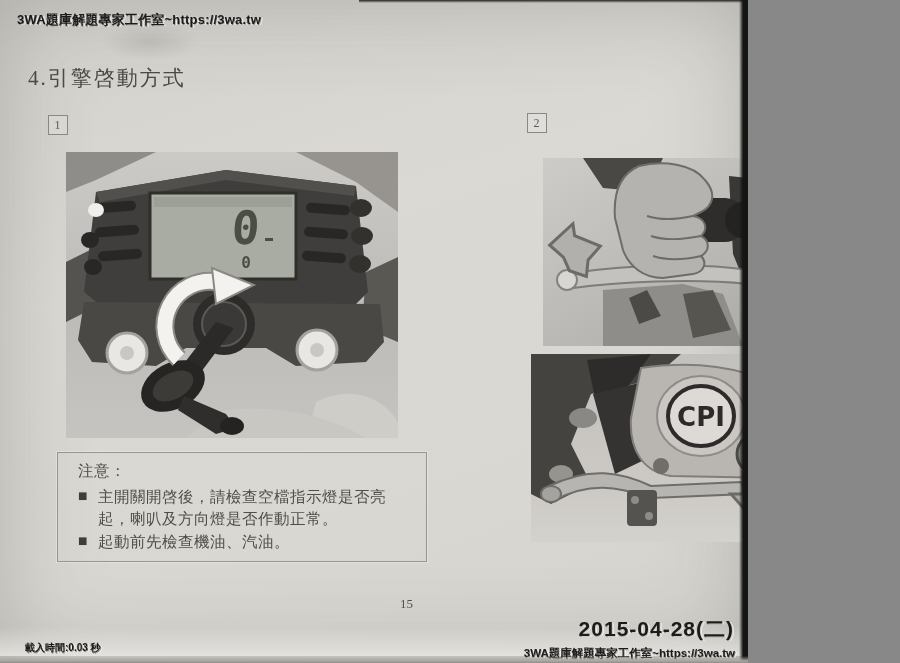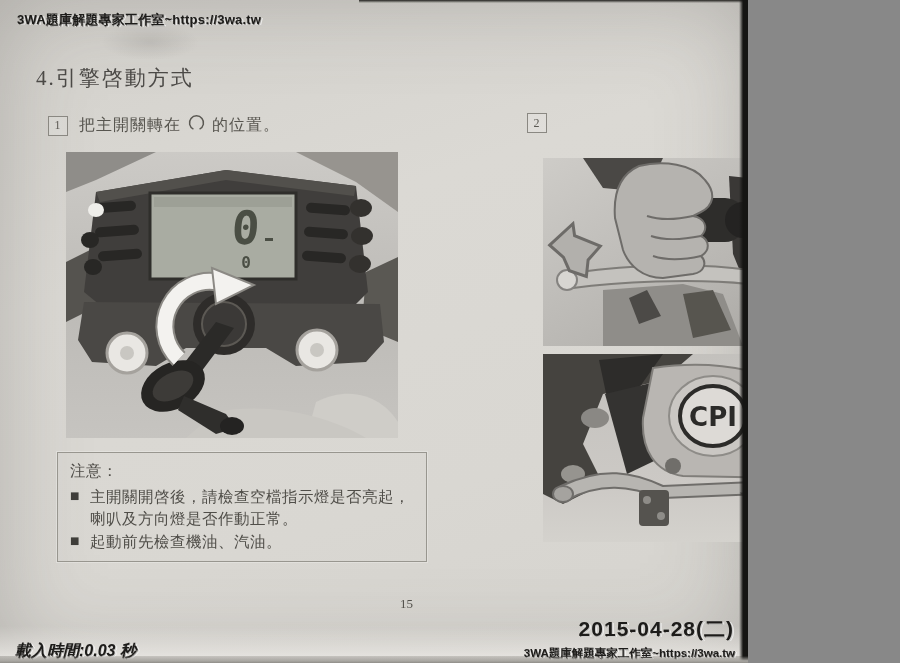--- a/index.html
+++ b/index.html
@@ -18,62 +18,55 @@
   .edge-bottom{left:0;right:0;bottom:0;height:7px;
     background:linear-gradient(rgba(150,148,144,0),#a9a7a2 70%,#8f8d88);}
   .band-bottom{left:0;right:0;bottom:7px;height:30px;background:linear-gradient(rgba(236,234,230,0),rgba(238,236,232,.75));}
 
   
   .stamp{font-family:"Liberation Sans","DejaVu Sans",sans-serif;font-weight:bold;
     color:#1d1c1a;text-shadow:2px 1px 0 rgba(255,255,255,.65),1px 1px 0 rgba(90,88,84,.85);
     filter:blur(.45px);white-space:nowrap;}
   .wm-top{left:17px;top:11px;font-size:13px;letter-spacing:.2px;}
   .wm-bottom{right:13px;top:646px;font-size:11.5px;}
-  .load-time{left:15px;top:641px;font-size:16px;font-style:italic;}
+  .load-time{left:25px;top:641px;font-size:10px;}
   .date-stamp{right:14px;top:615px;font-size:21px;letter-spacing:1px;filter:blur(.35px);}
 
   
-  .title{left:36px;top:64px;font-size:21px;color:#4b4946;letter-spacing:2px;}
+  .title{left:28px;top:64px;font-size:21px;color:#4b4946;letter-spacing:2px;}
   .step{display:flex;align-items:center;gap:11px;color:#57554f;font-size:16px;letter-spacing:1px;}
   .step-num{display:inline-flex;align-items:center;justify-content:center;width:18px;height:18px;
     border:1px solid #8a8882;font-size:12px;color:#5b5953;background:rgba(255,255,255,.15);flex:none;}
   .step1{left:48px;top:115px;}
   .step2{left:527px;top:113px;}
   .sym{display:inline-block;vertical-align:-2px;margin:0 2px;}
 
   .note-box{left:57px;top:452px;width:370px;height:110px;border:1px solid #98968f;
     box-shadow:0 0 0 1px rgba(255,255,255,.25);color:#504e49;font-size:15.5px;
-    padding:8px 12px 0 12px;box-sizing:border-box;letter-spacing:.5px;}
+    padding:8px 12px 0 20px;box-sizing:border-box;letter-spacing:.5px;}
   .note-head{margin-bottom:4px;}
   .note-item{display:flex;gap:10px;line-height:1.45;}
   .bullet{flex:none;font-size:10px;line-height:1.9;color:#3f3e3a;font-family:"DejaVu Sans",sans-serif;}
 
   .page-num{left:400px;top:596px;width:70px;font-size:13px;color:#53514c;}
 
   .photo{overflow:hidden;}
   .photo svg{display:block;}
 </style>
 </head>
 <body>
 
 <div class="scan">
 
   <div class="abs stamp wm-top">3WA題庫解題專家工作室~https://3wa.tw</div>
 
   <div class="abs title">4.引擎啓動方式</div>
 
   <div class="abs step step1">
     <span class="step-num">1</span>
-    <span><span>把主開關轉在</span>
-      <span class="sym">
-        <svg width="17" height="17" viewBox="0 0 16 16">
-            <path d="M5.1 13.3 A6.6 6.6 0 1 1 10.9 13.3" fill="none" stroke="#5a5852" stroke-width="1.4"></path>
-          </svg>
-      </span>
-      <span>的位置。</span></span>
   </div>
 
   <div class="abs step step2">
     <span class="step-num">2</span>
   </div>
 
   <div class="abs photo" style="left:66px;top:152px;width:332px;height:286px;">
     <svg width="332" height="286" viewBox="0 0 332 286">
       <defs>
         <linearGradient id="pbg1" x1="0" y1="0" x2="0" y2="1">
@@ -176,21 +169,21 @@
       </g>
 
       <path d="M60,132 L140,126 180,136 200,188 60,188 Z" fill="#8f8d89"></path>
       <polygon points="86,140 104,132 118,158 96,166" fill="#4c4a47"></polygon>
       <polygon points="140,136 170,132 188,172 150,180" fill="#57554f"></polygon>
       <path d="M200,150 L314,150 314,188 200,188 Z" fill="#9b9995"></path>
       <polygon points="230,150 260,150 300,188 240,188" fill="#c7c5c1"></polygon>
     </svg>
   </div>
 
-  <div class="abs photo" style="left:543px;top:354px;width:314px;height:188px;">
+  <div class="abs photo" style="left:531px;top:354px;width:314px;height:188px;">
     <svg width="314" height="188" viewBox="0 0 314 188">
       <defs>
         <linearGradient id="pbg3" x1="0" y1="0" x2="0" y2="1">
           <stop offset="0" stop-color="#c3c1bd"></stop>
             <stop offset="0.7" stop-color="#ccc9c5"></stop>
             <stop offset="1" stop-color="#d4d2cd"></stop>
         </linearGradient>
       </defs>
       <rect width="314" height="188" fill="url(#pbg3)"></rect>
 

